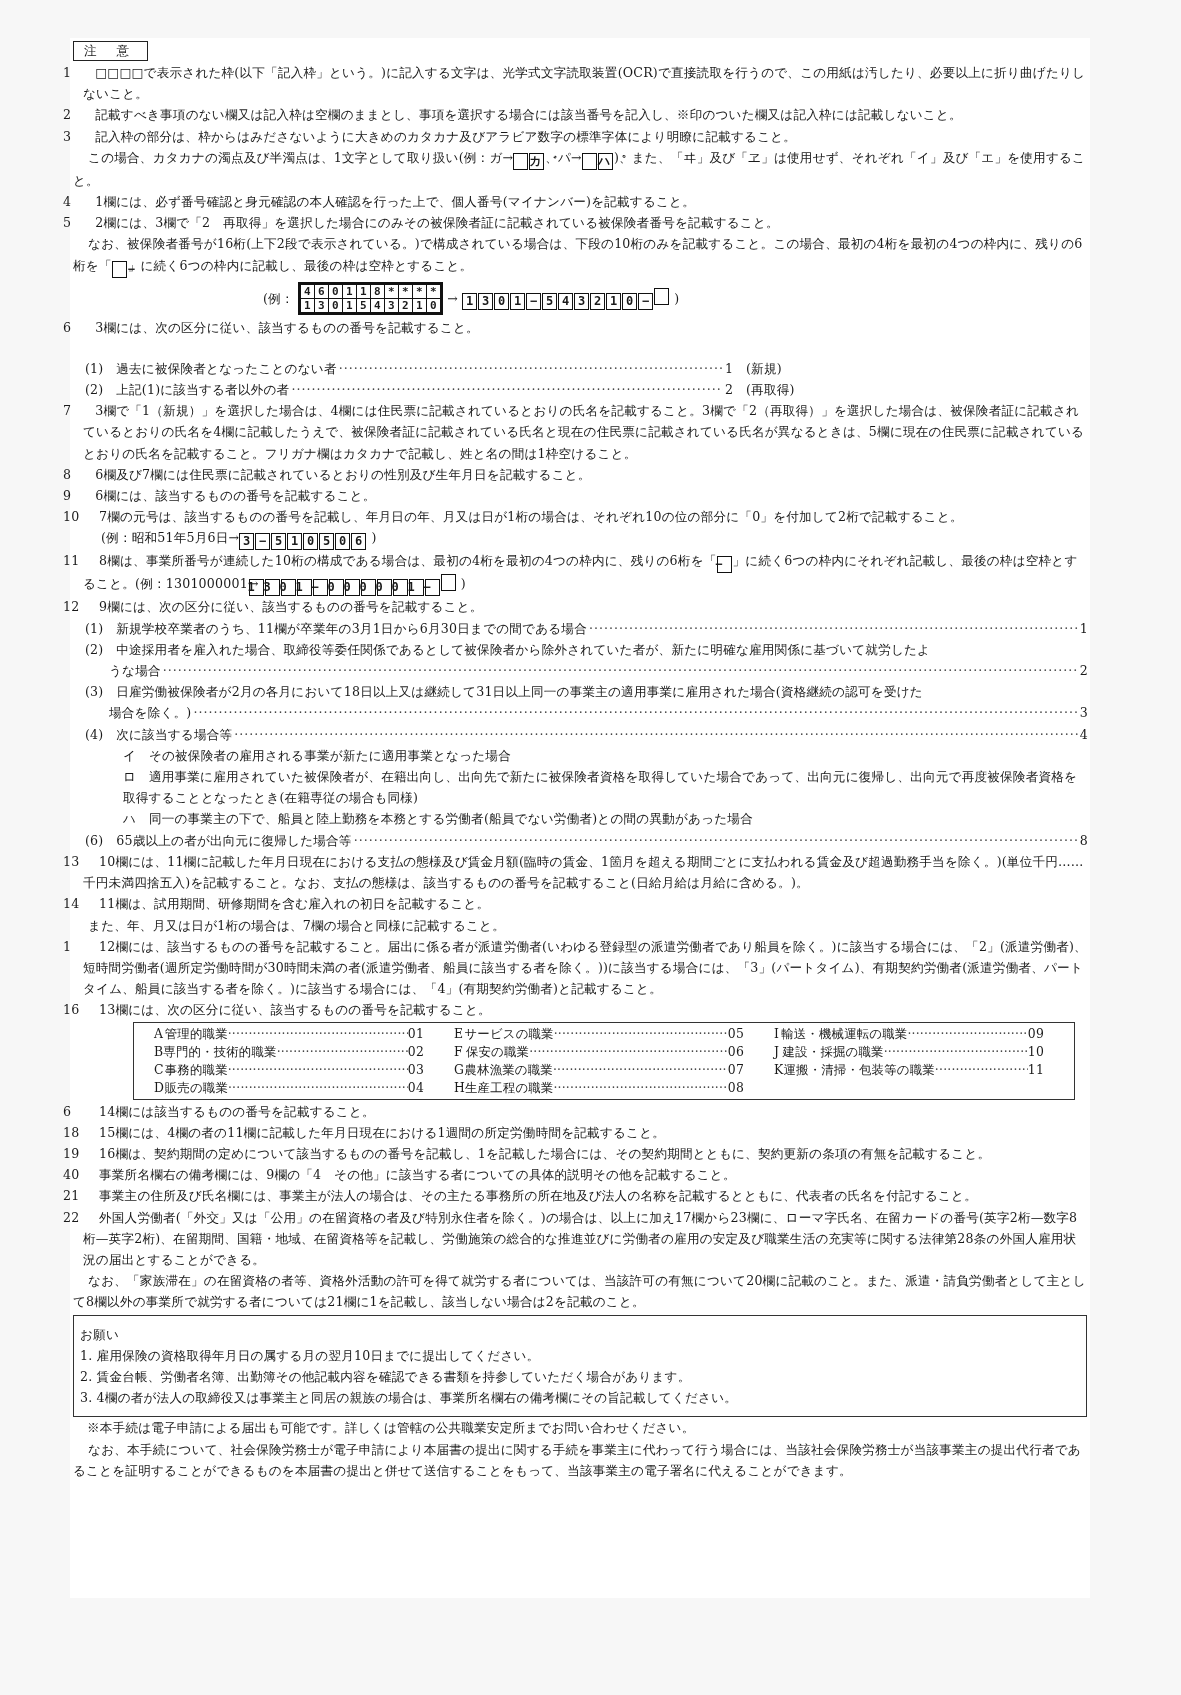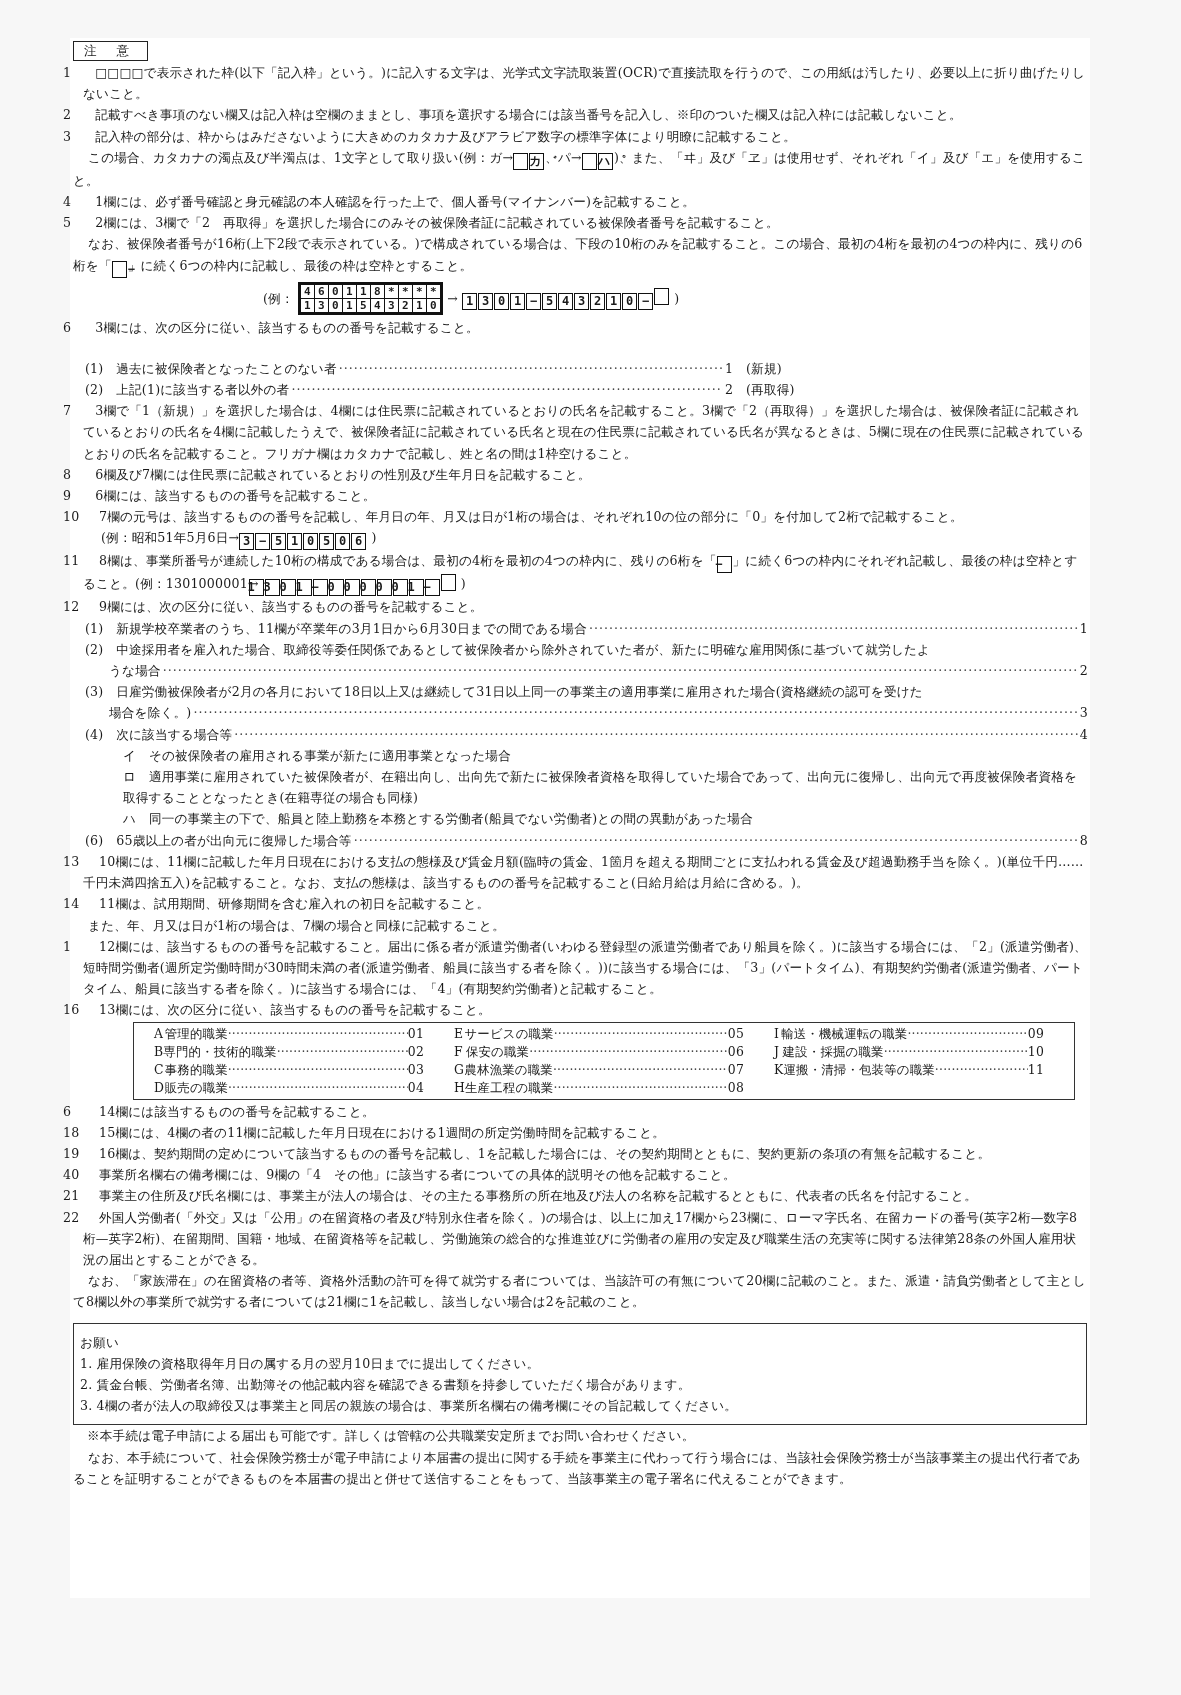--- a/index.html
+++ b/index.html
@@ -24,21 +24,21 @@
   .boxrow { display: inline-block; vertical-align: middle; }
   .ex-table { display: inline-block; vertical-align: middle; border: 2px solid #111; border-collapse: collapse; }
   .ex-table td { border: 1px solid #111; width: 11px; height: 13px; padding: 0 1px; text-align: center; font-size: 11px; line-height: 13px; font-weight: bold; font-family: "DejaVu Sans Mono", monospace; }
   .occ-box { margin: 1px 0 1px 60px; width: 920px; border: 1px solid #333; display: grid; grid-template-columns: 300px 320px 300px; padding: 2px 0 2px 20px; font-size: 12.4px; line-height: 18px; }
   .occ { display: flex; align-items: baseline; white-space: nowrap; }
   .occ .letter { width: 22px; }
   .occ .dots { flex: 1 1 auto; overflow: hidden; color: #444; }
   .occ .dots::before { content: "·························································································"; }
   .occ .code { width: 20px; }
   .occ-col { padding-right: 30px; }
-  .request { border: 1px solid #333; padding: 8px 6px; margin: 10px 0 0 0; width: 1000px; }
+  .request { border: 1px solid #333; padding: 8px 6px; margin: 2px 0 0 0; width: 1000px; }
   .sample { white-space: nowrap; }
 </style>
 </head>
 <body>
 
 <div class="page">
   <div class="doc">
 
     <div class="heading">注 意</div>
 

